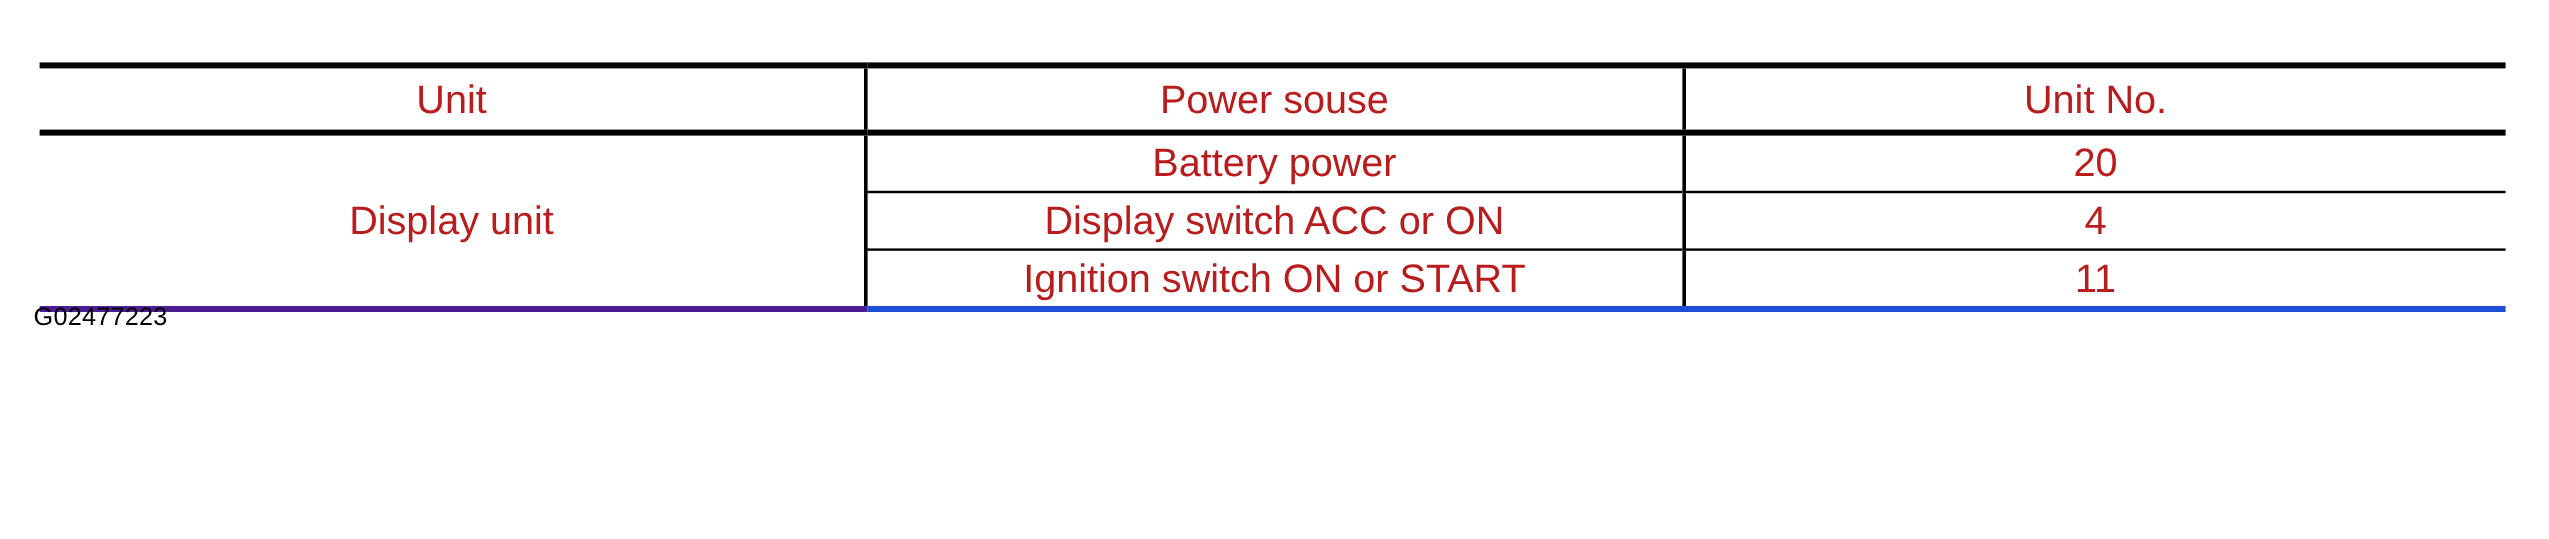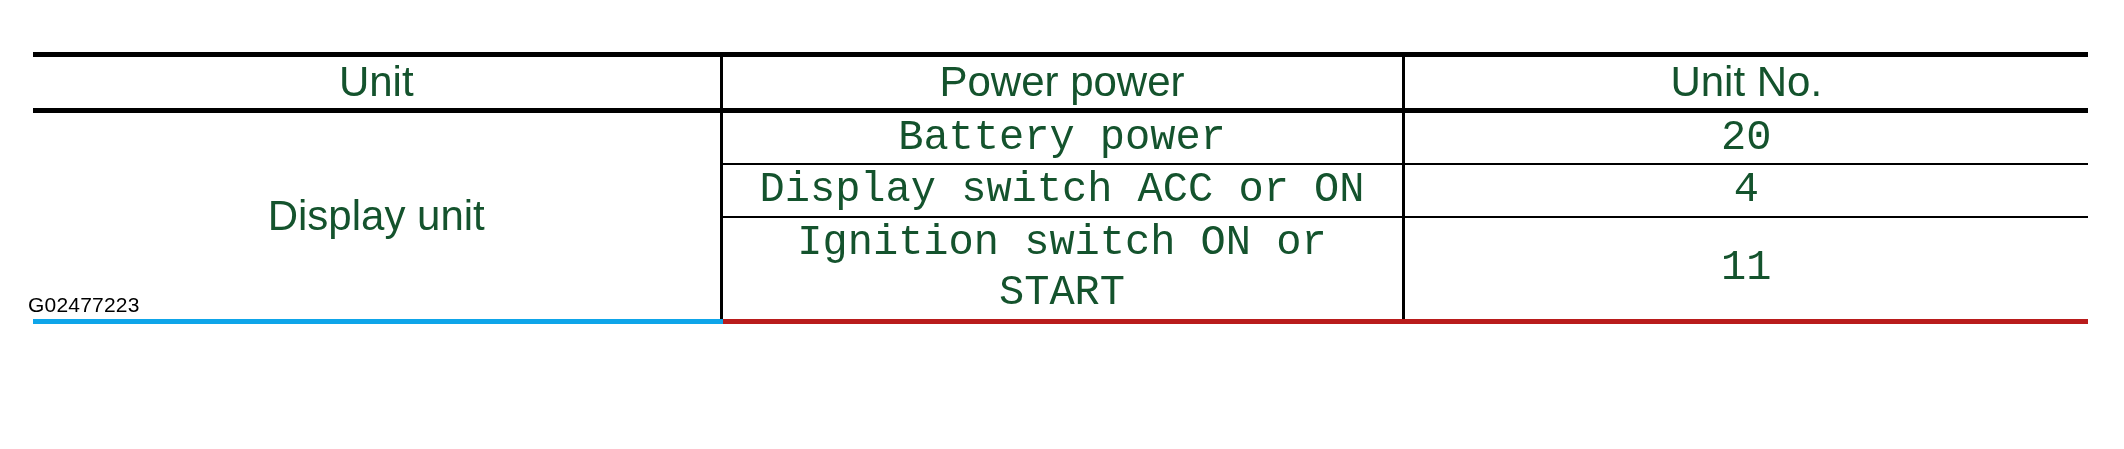--- a/index.html
+++ b/index.html
@@ -36,23 +36,23 @@
     table-layout: fixed;
   }
 
   table.fuse-table td,
   table.fuse-table th {
     padding: 0;
     margin: 0;
     font-weight: normal;
     text-align: center;
     vertical-align: middle;
-    font-size: 42px;
+    font-size: 33px;
     line-height: 1.2;
-    color: #14532d;
+    color: #b91c1c;
     background: #ffffff;
   }
 
   
   col.c-unit   { width: 688px; }
   col.c-source { width: 682px; }
   col.c-fuse   { width: 685px; }
 
   
   .vdiv-right { border-right: 3px solid #000000; }
@@ -65,62 +65,60 @@
     border-top: 5px solid #000000;
     border-bottom: 5px solid #000000;
   }
 
   
   tr.body-row td {
     height: 46px;
   }
 
   td.unit-cell {
-    border-bottom: 5px solid #0ea5e9;
+    border-bottom: 5px solid #4c1d95;
   }
 
   td.src-cell,
   td.fuse-cell {
     border-bottom: 2px solid #000000;
-    font-family: Liberation Mono, monospace;
   }
   tr.body-row.last td.src-cell,
   tr.body-row.last td.fuse-cell {
-    border-bottom: 5px solid #b91c1c;
+    border-bottom: 5px solid #1d4ed8;
   }
 
   
   .caption {
     position: absolute;
     left: 28px;
     top: 253px;
     font-size: 21px;
     letter-spacing: 0.2px;
     color: #000000;
     white-space: nowrap;
-    margin-top: 40px;
   }
 </style>
 </head>
 <body>
 
 <div class="page">
 
   <div class="table-wrap">
     <table class="fuse-table">
       <colgroup>
         <col class="c-unit">
         <col class="c-source">
         <col class="c-fuse">
       </colgroup>
 
       <thead>
         <tr class="header-row">
           <th class="hdr vdiv-right">Unit</th>
-          <th class="hdr vdiv-right">Power power</th>
+          <th class="hdr vdiv-right">Power souse</th>
           <th class="hdr">Unit No.</th>
         </tr>
       </thead>
 
       <tbody>
         <tr class="body-row">
           <td class="unit-cell vdiv-right" rowspan="3">Display unit</td>
           <td class="src-cell vdiv-right">Battery power</td>
           <td class="fuse-cell">20</td>
         </tr>

